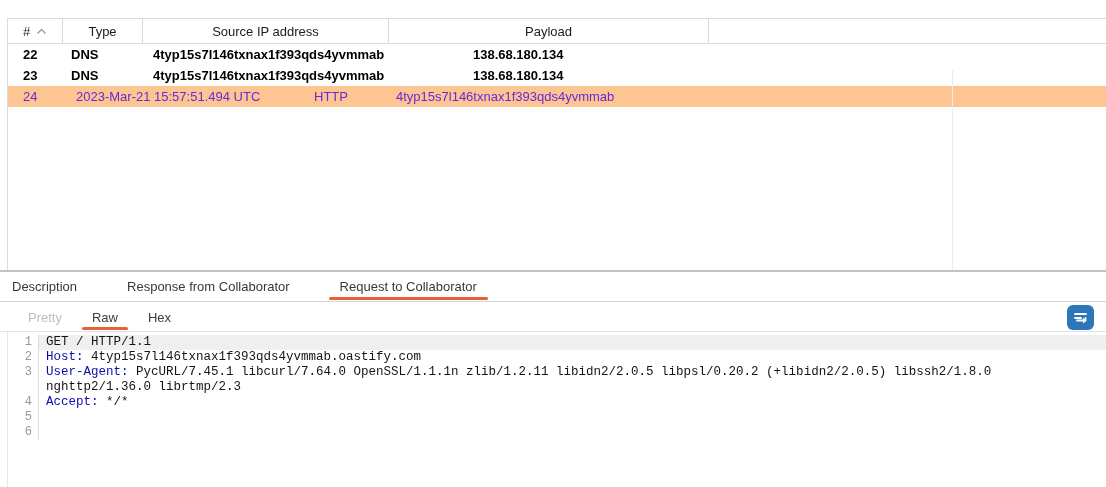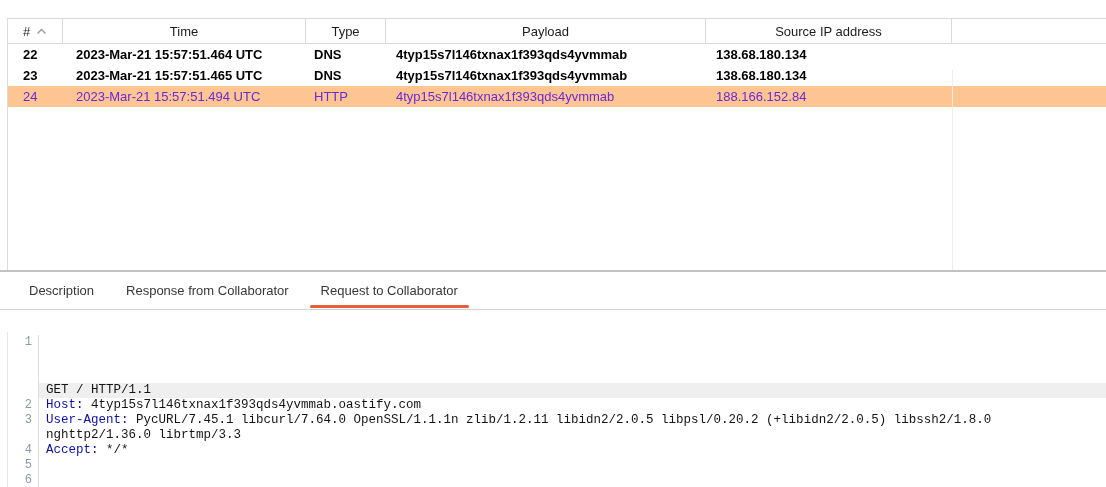--- a/index.html
+++ b/index.html
@@ -22,129 +22,142 @@
   .c1 { width:243px; padding-left:13px; }
   .c2 { width:80px;  padding-left:8px; }
   .c3 { width:320px; padding-left:10px; }
   .c4 { width:246px; padding-left:10px; }
   .c5 { flex:1; }
 
   
   .panel-divider { position:absolute; top:270px; left:0; width:100%; height:2px; background:#c2c2c2; }
 
   
-  .tabs { position:absolute; top:272px; left:0; right:0; height:38px; display:flex; align-items:stretch; padding-left:18px; gap:10px; border-bottom:1px solid #d4d4d4; background:#fff; }
+  .tabs { position:absolute; top:272px; left:0; right:0; height:30px; display:flex; align-items:stretch; padding-left:1px; gap:28px; border-bottom:1px solid #d4d4d4; background:#fff; }
   .tab { position:relative; display:flex; align-items:center; padding:0 11px; font-size:13px; color:#383838; cursor:default; }
   .tab.active::after { content:""; position:absolute; left:0; right:0; bottom:1px; height:3px; background:var(--accent); border-radius:2px; }
 
   .subtabs { position:absolute; top:303px; left:0; right:0; height:29px; display:flex; align-items:stretch; padding-left:18px; gap:10px; border-bottom:1px solid #e3e3e3; background:#fff; }
   .subtab { position:relative; display:flex; align-items:center; padding:0 10px; font-size:13px; color:#3d3d3d; cursor:default; }
   .subtab.active::after { content:""; position:absolute; left:0; right:0; bottom:1px; height:3px; background:var(--accent); border-radius:2px; }
   .subtab.disabled { color:#bdbdbd; }
   .wrap-btn { position:absolute; right:12px; top:2px; width:27px; height:25px; border-radius:6px; background:var(--icon-blue); display:flex; align-items:center; justify-content:center; cursor:pointer; }
 
   
   .editor { position:absolute; top:332px; left:7px; right:0; bottom:0; border-left:1px solid #e6e6e6; padding-top:3px; font-family:"Liberation Mono","DejaVu Sans Mono",monospace; cursor:text; }
   .code-line { display:flex; line-height:15px; font-size:12.5px; }
   .gutter { flex:none; width:31px; text-align:right; padding-right:6px; color:#8d99a5; font-size:12px; border-right:1px solid #dedede; }
   .body-cell { flex:1; padding-left:7px; white-space:pre; color:#141414; }
-  .code-line.hl .body-cell { background:#efefef;margin-top:48px; }
+  .code-line.hl .body-cell { background:#efefef; }
   .seg-hname { color:var(--hname); }
 </style>
 </head>
 <body>
 
 <div class="screen">
 
   <div class="table-wrap">
     <div class="thead" id="thead">
         <div class="th c0" style="padding: 0px;">
     <span class="th-label">#</span>
   <span class="sort-arrow">
     <svg width="11" height="7" viewBox="0 0 11 7">
               <path d="M1.5 5.5 L5.5 1.5 L9.5 5.5" stroke="#9a9a9a" stroke-width="1.4" fill="none"></path>
             </svg>
   </span>
         </div>
-        <div class="th c1" style="padding: 0px;">
-    <span class="th-label">Time</span>
-  </div>
         <div class="th c2" style="padding: 0px; text-align: center;">
     <span class="th-label">Type</span>
   </div>
+        <div class="th c4" style="padding: 0px;">
+    <span class="th-label">Source IP address</span>
+  </div>
         <div class="th c3" style="padding: 0px;">
     <span class="th-label">Payload</span>
-  </div>
-        <div class="th c4" style="padding: 0px;">
-    <span class="th-label">Source IP address</span>
   </div>
         <div class="th c5 last" style="padding: 0px;">
     <span class="th-label"></span>
   </div>
       </div>
     <div class="tbody" id="tbody">
       <div class="col-edge"></div>
     <div class="tr unread">
           <div class="td c0">22</div>
-          <div class="td c1">2023-Mar-21 15:57:51.464 UTC</div>
           <div class="td c2">DNS</div>
           <div class="td c3">4typ15s7l146txnax1f393qds4yvmmab</div>
           <div class="td c4">138.68.180.134</div>
           <div class="td c5"></div>
         </div>
         <div class="tr unread">
           <div class="td c0">23</div>
-          <div class="td c1">2023-Mar-21 15:57:51.465 UTC</div>
           <div class="td c2">DNS</div>
           <div class="td c3">4typ15s7l146txnax1f393qds4yvmmab</div>
           <div class="td c4">138.68.180.134</div>
           <div class="td c5"></div>
         </div>
         <div class="tr selected">
           <div class="td c0">24</div>
           <div class="td c1">2023-Mar-21 15:57:51.494 UTC</div>
           <div class="td c2">HTTP</div>
           <div class="td c3">4typ15s7l146txnax1f393qds4yvmmab</div>
-          <div class="td c4">188.166.152.84</div>
           <div class="td c5"></div>
         </div>
       </div>
   </div>
 
   <div class="panel-divider"></div>
 
   <div class="tabs" id="tabs">
       <div class="tab">
         <span>Description</span>
       </div>
       <div class="tab">
         <span>Response from Collaborator</span>
       </div>
       <div class="tab active">
         <span>Request to Collaborator</span>
       </div>
     </div>
 
+  <div class="subtabs" id="subtabs">
+    <div class="subtab disabled">
+        <span>Pretty</span>
+      </div>
+      <div class="subtab active">
+        <span>Raw</span>
+      </div>
+      <div class="subtab">
+        <span>Hex</span>
+      </div>
+      <div class="wrap-btn">
+      <svg width="17" height="15" viewBox="0 0 17 15">
+        <path d="M3 4 H14" stroke="#ffffff" stroke-width="1.8" fill="none" stroke-linecap="round"></path>
+        <path d="M3 8 H9" stroke="#ffffff" stroke-width="1.8" fill="none" stroke-linecap="round"></path>
+        <path d="M13.5 8 V10.5 H5" stroke="#ffffff" stroke-width="1.8" fill="none" stroke-linecap="round" stroke-linejoin="round"></path>
+        <path d="M10.5 13.5 L14 10.5 L10.5 7.8" stroke="none" fill="#ffffff" transform="translate(0.5,0)"></path>
+      </svg>
+    </div>
+  </div>
 
   <div class="editor" id="editor">
       <div class="code-line hl">
     <div class="gutter">1</div>
     <div class="body-cell"><span class="seg-plain">GET / HTTP/1.1</span></div>
   </div>
       <div class="code-line">
     <div class="gutter">2</div>
     <div class="body-cell"><span class="seg-hname">Host:</span><span class="seg-plain"> 4typ15s7l146txnax1f393qds4yvmmab.oastify.com</span></div>
   </div>
       <div class="code-line">
     <div class="gutter">3</div>
     <div class="body-cell"><span class="seg-hname">User-Agent:</span><span class="seg-plain"> PycURL/7.45.1 libcurl/7.64.0 OpenSSL/1.1.1n zlib/1.2.11 libidn2/2.0.5 libpsl/0.20.2 (+libidn2/2.0.5) libssh2/1.8.0</span></div>
   </div>
       <div class="code-line">
     <div class="gutter"></div>
-    <div class="body-cell"><span class="seg-plain">nghttp2/1.36.0 librtmp/3.3</span></div>
+    <div class="body-cell"><span class="seg-plain">nghttp2/1.36.0 librtmp/2.3</span></div>
   </div>
       <div class="code-line">
     <div class="gutter">4</div>
     <div class="body-cell"><span class="seg-hname">Accept:</span><span class="seg-plain"> */*</span></div>
   </div>
       <div class="code-line">
     <div class="gutter">5</div>
     <div class="body-cell">&nbsp;</div>
   </div>
       <div class="code-line">

